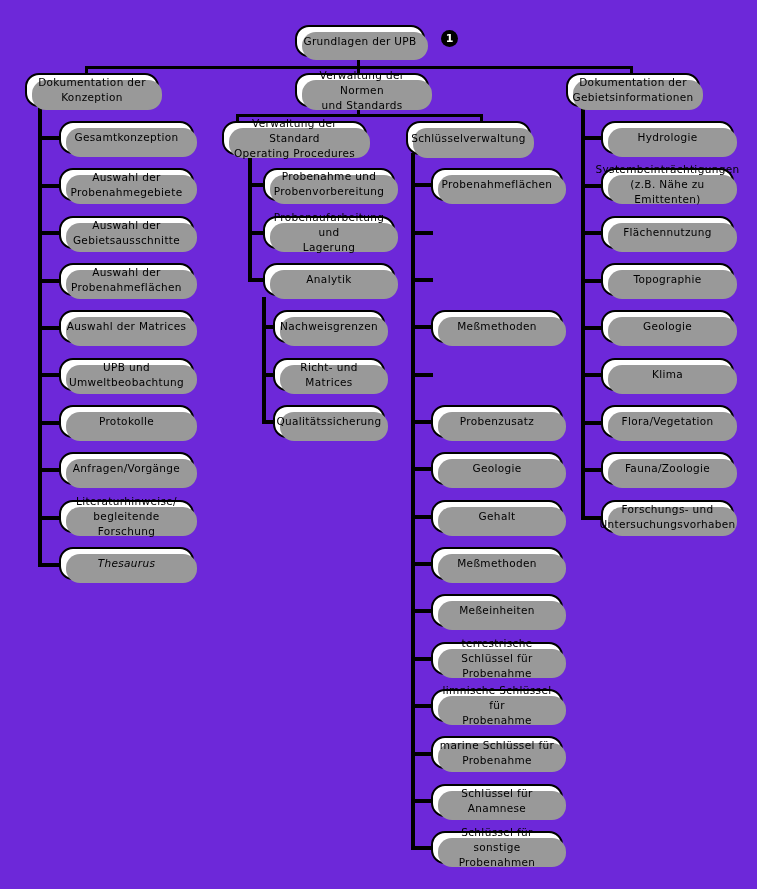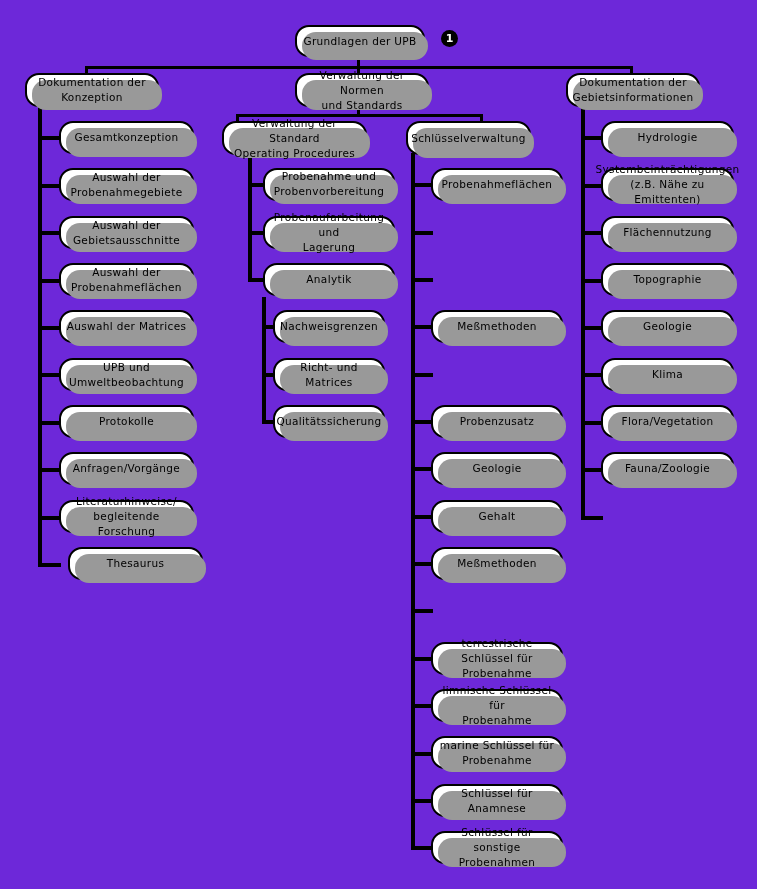--- a/index.html
+++ b/index.html
@@ -177,21 +177,21 @@
   <div class="node" style="left:59px;top:405px;width:135px;height:33px;">
     <span class="lbl">Protokolle</span>
     </div>
   <div class="node" style="left:59px;top:452px;width:135px;height:33px;">
     <span class="lbl">Anfragen/Vorgänge</span>
     </div>
   <div class="node" style="left:59px;top:500px;width:135px;height:33px;">
     <span class="lbl">Literaturhinweise/
 begleitende Forschung</span>
     </div>
-  <div class="node" style="left:68px;top:547px;width:135px;height:33px;">
+  <div class="node" style="left:59px;top:547px;width:135px;height:33px;font-style:italic;">
     <span class="lbl">Thesaurus</span>
     </div>
 
   <div class="node" style="left:222px;top:121px;width:145px;height:34px;">
     <span class="lbl">Verwaltung der Standard
 Operating Procedures</span>
     </div>
   <div class="node" style="left:406px;top:121px;width:125px;height:34px;">
     <span class="lbl">Schlüsselverwaltung</span>
     </div>
@@ -230,20 +230,23 @@
     </div>
   <div class="node" style="left:431px;top:452px;width:132px;height:33px;">
     <span class="lbl">Geologie</span>
     </div>
   <div class="node" style="left:431px;top:500px;width:132px;height:33px;">
     <span class="lbl">Gehalt</span>
     </div>
   <div class="node" style="left:431px;top:547px;width:132px;height:33px;">
     <span class="lbl">Meßmethoden</span>
     </div>
+  <div class="node" style="left:431px;top:594px;width:132px;height:33px;">
+    <span class="lbl">Meßeinheiten</span>
+    </div>
   <div class="node" style="left:431px;top:642px;width:132px;height:33px;">
     <span class="lbl">terrestrische Schlüssel für
 Probenahme</span>
     </div>
   <div class="node" style="left:431px;top:689px;width:132px;height:33px;">
     <span class="lbl">limnische Schlüssel für
 Probenahme</span>
     </div>
   <div class="node" style="left:431px;top:736px;width:132px;height:33px;">
     <span class="lbl">marine Schlüssel für
@@ -275,14 +278,18 @@
     </div>
   <div class="node" style="left:601px;top:358px;width:133px;height:33px;">
     <span class="lbl">Klima</span>
     </div>
   <div class="node" style="left:601px;top:405px;width:133px;height:33px;">
     <span class="lbl">Flora/Vegetation</span>
     </div>
   <div class="node" style="left:601px;top:452px;width:133px;height:33px;">
     <span class="lbl">Fauna/Zoologie</span>
     </div>
+  <div class="node" style="left:601px;top:500px;width:133px;height:33px;">
+    <span class="lbl">Forschungs- und
+Untersuchungsvorhaben</span>
+    </div>
 
 </div>
 
 </body></html>

